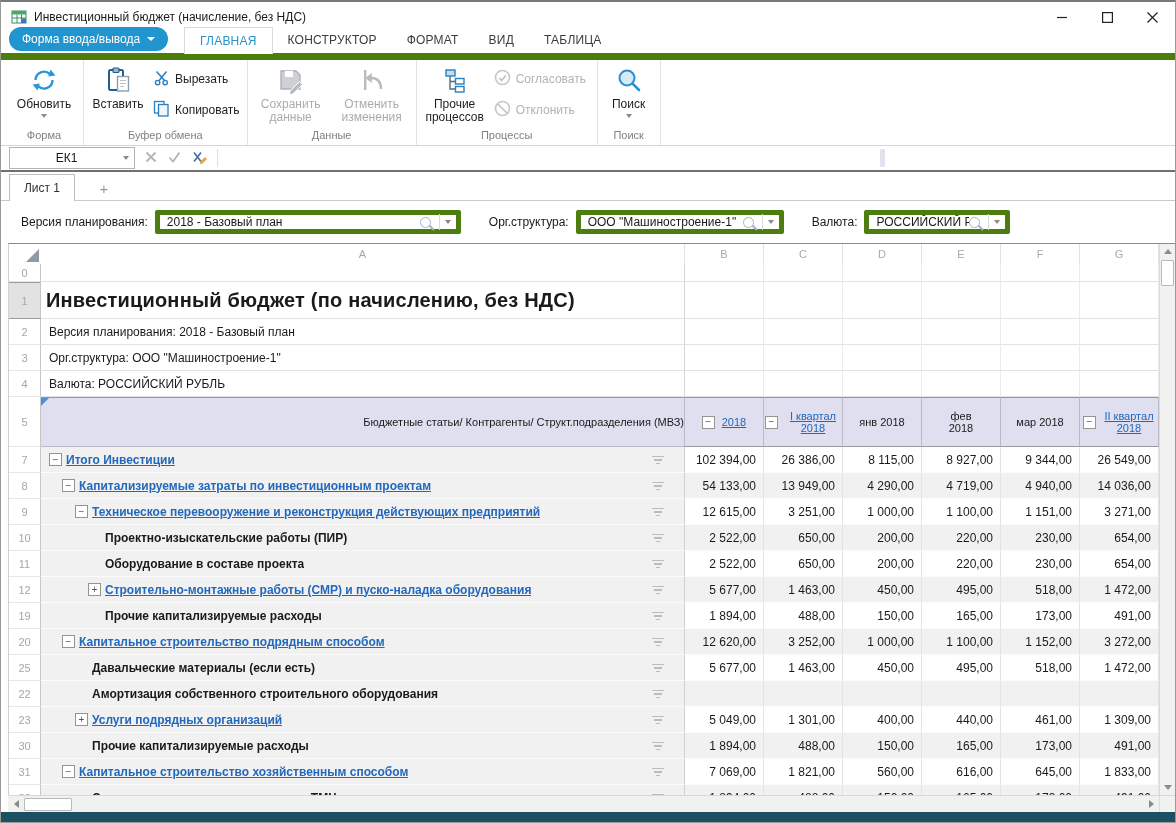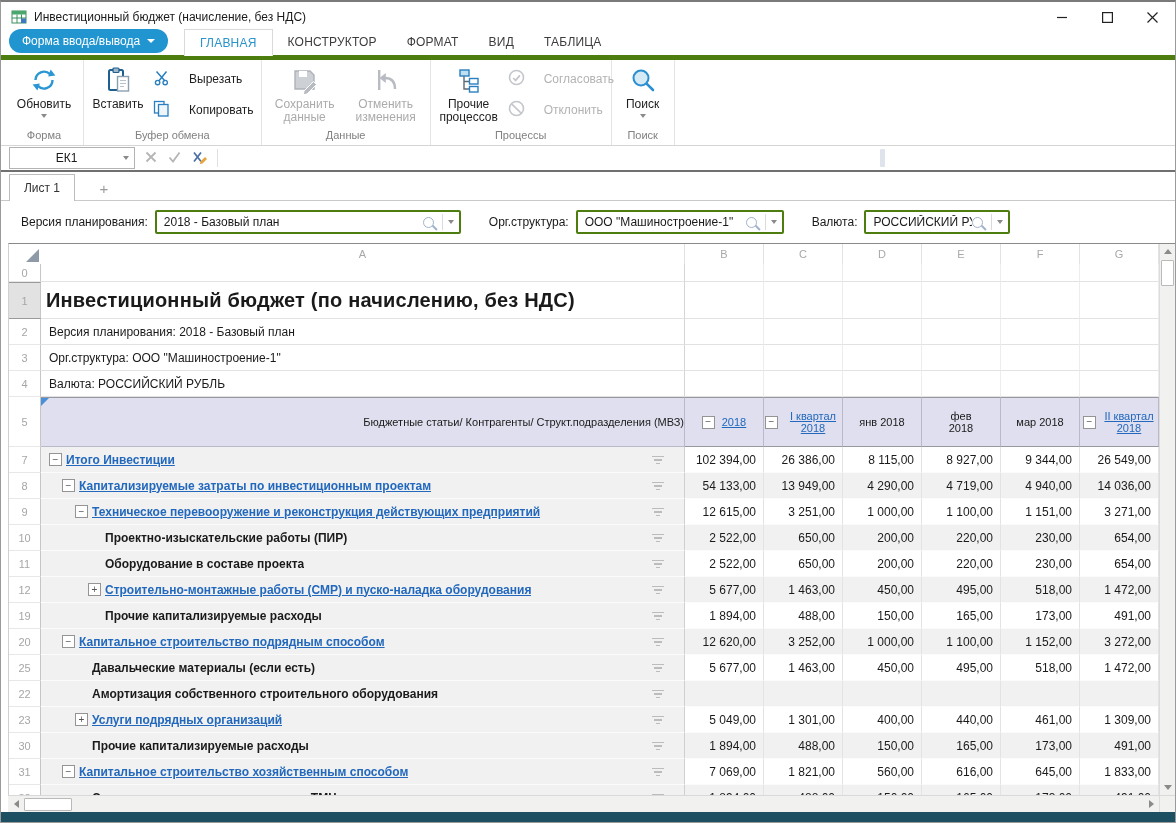--- a/index.html
+++ b/index.html
@@ -9,37 +9,37 @@
             display:flex; flex-direction:column; overflow:hidden; }
 
   
   .titlebar { height:30px; flex:none; display:flex; align-items:center; padding-left:10px; background:#fff; }
   .app-icon { width:16px; height:16px; margin-right:7px; flex:none; }
   .title { font-size:12px; color:#1a1a1a; }
   .win-controls { margin-left:auto; display:flex; height:100%; }
   .wbtn { width:45px; height:100%; display:flex; align-items:center; justify-content:center; cursor:default; }
 
   
-  .tabrow { height:28px; flex:none; display:flex; align-items:flex-end; padding-left:8px; border-bottom:5px solid #4d7c0f; background:#fff; }
+  .tabrow { height:28px; flex:none; display:flex; align-items:flex-end; padding-left:8px; border-bottom:7px solid #4d7c0f; background:#fff; }
   .io-button { height:24px; margin-bottom:2px; border:none; border-radius:12px; background:#2095cf; color:#fff;
                font-size:12px; font-family:inherit; padding:0 13px; display:flex; align-items:center; gap:7px; }
   .rtabs { display:flex; align-items:stretch; height:26px; margin-left:16px; }
   .rtab { padding:12px 15px; display:flex; align-items:center; color:#3c3c3c; font-size:12px; letter-spacing:0.2px; }
   .rtab.active { color:#2a93c9; background:#fff; border:1px solid #dadada; border-bottom:1px solid #fff; margin-bottom:-1px; }
 
   
   .ribbon { height:86px; flex:none; display:flex; align-items:stretch; padding-left:4px; border-bottom:1px solid #d5d5d5; background:#fff; }
   .rgroup { display:flex; flex-direction:column; border-right:1px solid #e4e4e4; padding:3px 3px 0 3px; }
   .rbody { flex:1; display:flex; align-items:flex-start; justify-content:center; }
   .glabel { height:19px; line-height:18px; text-align:center; color:#808080; font-size:11px; flex:none; }
   .bigbtn { display:flex; flex-direction:column; align-items:center; padding:3px 4px 0 4px; text-align:center; }
   .bigbtn .blabel { margin-top:4px; font-size:12px; line-height:13px; color:#1e1e1e; }
   .bigbtn.disabled .blabel { color:#ababab; }
   .smallcol { display:flex; flex-direction:column; justify-content:flex-start; margin-top:5px; gap:9px; }
-  .smallbtn { display:flex; align-items:center; gap:19px; font-size:12px; color:#1e1e1e; padding:1px 4px; }
+  .smallbtn { display:flex; align-items:center; gap:5px; font-size:12px; color:#1e1e1e; padding:1px 4px; }
   .smallbtn.disabled { color:#b3b3b3; }
   .icon-box { height:28px; display:flex; align-items:center; justify-content:center; }
   .caret { width:0; height:0; border-left:4px solid transparent; border-right:4px solid transparent; border-top:4px solid #fff; }
   .caret.sm { border-left-width:3.5px; border-right-width:3.5px; border-top:4px solid #8a8a8a; }
   .bigbtn .caret.sm { margin-top:3px; }
 
   
   .formulabar { height:26px; flex:none; display:flex; align-items:center; padding-left:8px; border-bottom:2px solid #707070; background:#fff; }
   .namebox { width:126px; height:22px; border:1px solid #b3b3b3; display:flex; align-items:center; background:#fff; }
   .namebox span:first-child { flex:1; text-align:center; font-size:12px; }
@@ -52,21 +52,21 @@
   
   .sheettabs { height:29px; flex:none; display:flex; align-items:flex-end; padding-left:8px; border-bottom:1px solid #c9c9c9; background:#fff; }
   .sheettab { min-width:66px; height:27px; background:#fff; border:1px solid #bdbdbd; border-bottom:none; margin-bottom:-1px;
               display:flex; align-items:center; justify-content:center; font-size:12px; color:#333; padding:0 10px; }
   .addsheet { margin-left:20px; margin-bottom:4px; color:#9a9a9a; font-size:15px; line-height:15px; width:18px; text-align:center; }
 
   
   .filterbar { height:42px; flex:none; display:flex; align-items:center; padding-left:20px; gap:28px; background:#fff; }
   .fitem { display:flex; align-items:center; }
   .flabel { margin-right:7px; color:#1a1a1a; }
-  .combo { height:24px; border:2px solid #4d7c0f; border-radius:2px; background:#fff; display:flex; align-items:center; padding-right:5px; }
+  .combo { height:24px; border:5px solid #4d7c0f; border-radius:2px; background:#fff; display:flex; align-items:center; padding-right:5px; }
   .combo.w0 { width:306px; } .combo.w1 { width:208px; } .combo.w2 { width:146px; }
   .cval { flex:1; padding:0 7px; white-space:nowrap; overflow:hidden; }
   .mag { width:11px; height:11px; border:1.5px solid #9fb2cb; border-radius:50%; position:relative; flex:none; margin-right:8px; }
   .mag::after { content:''; position:absolute; width:6px; height:1.5px; background:#9fb2cb; transform:rotate(45deg); right:-5px; bottom:-2px; }
   .combo-sep { width:1px; height:16px; background:#dadada; margin-right:5px; }
 
   
   .gridwrap { flex:1; display:flex; margin-left:7px; border-top:1px solid #8a8a8a; border-left:1px solid #d0d0d0; overflow:hidden; }
   .gridview { flex:1; overflow:hidden; background:#fff; }
   .g-row { display:flex; align-items:stretch; }

